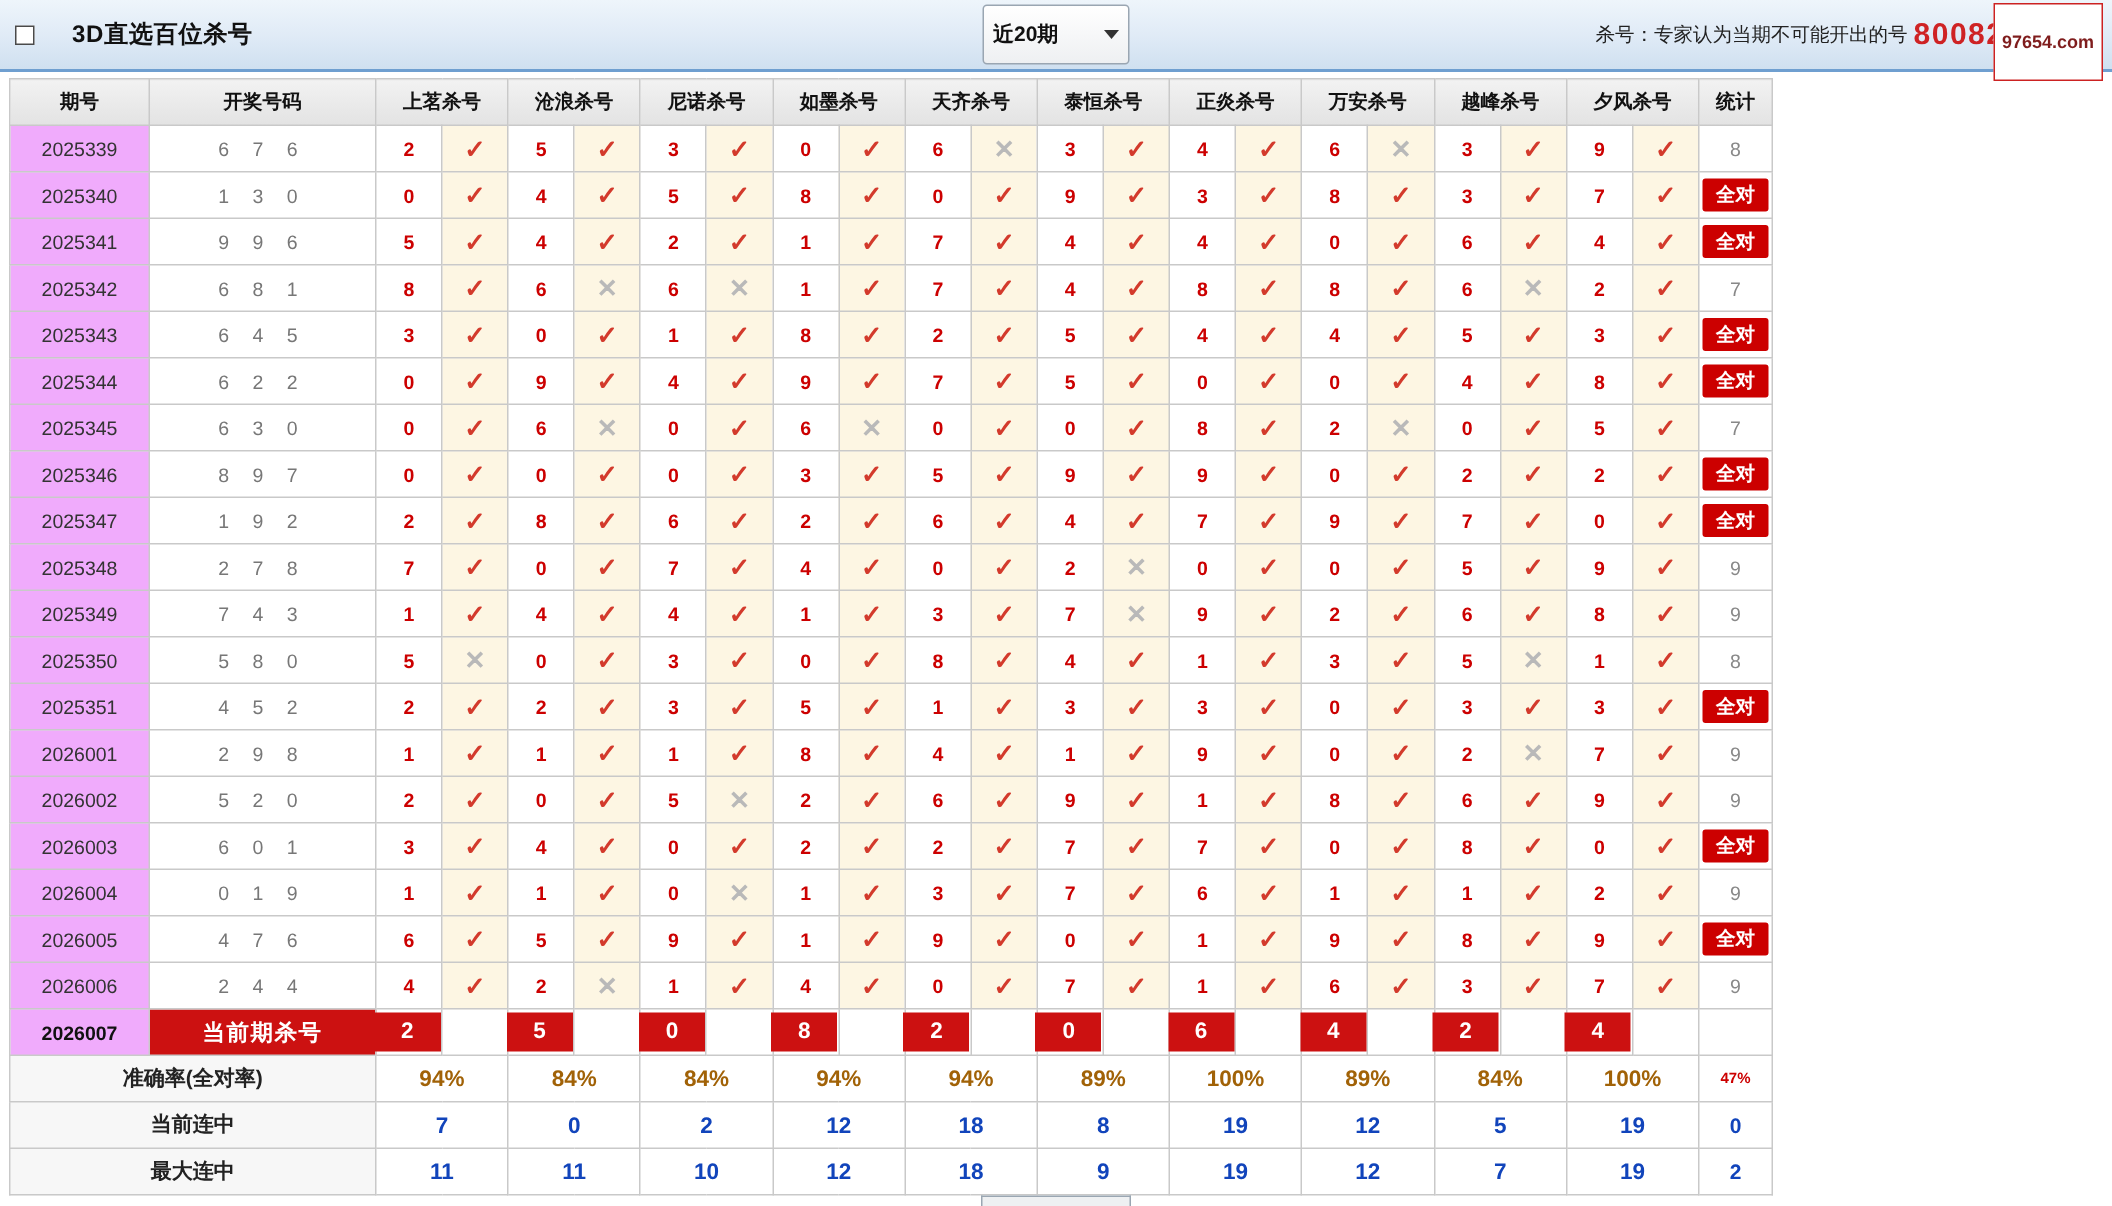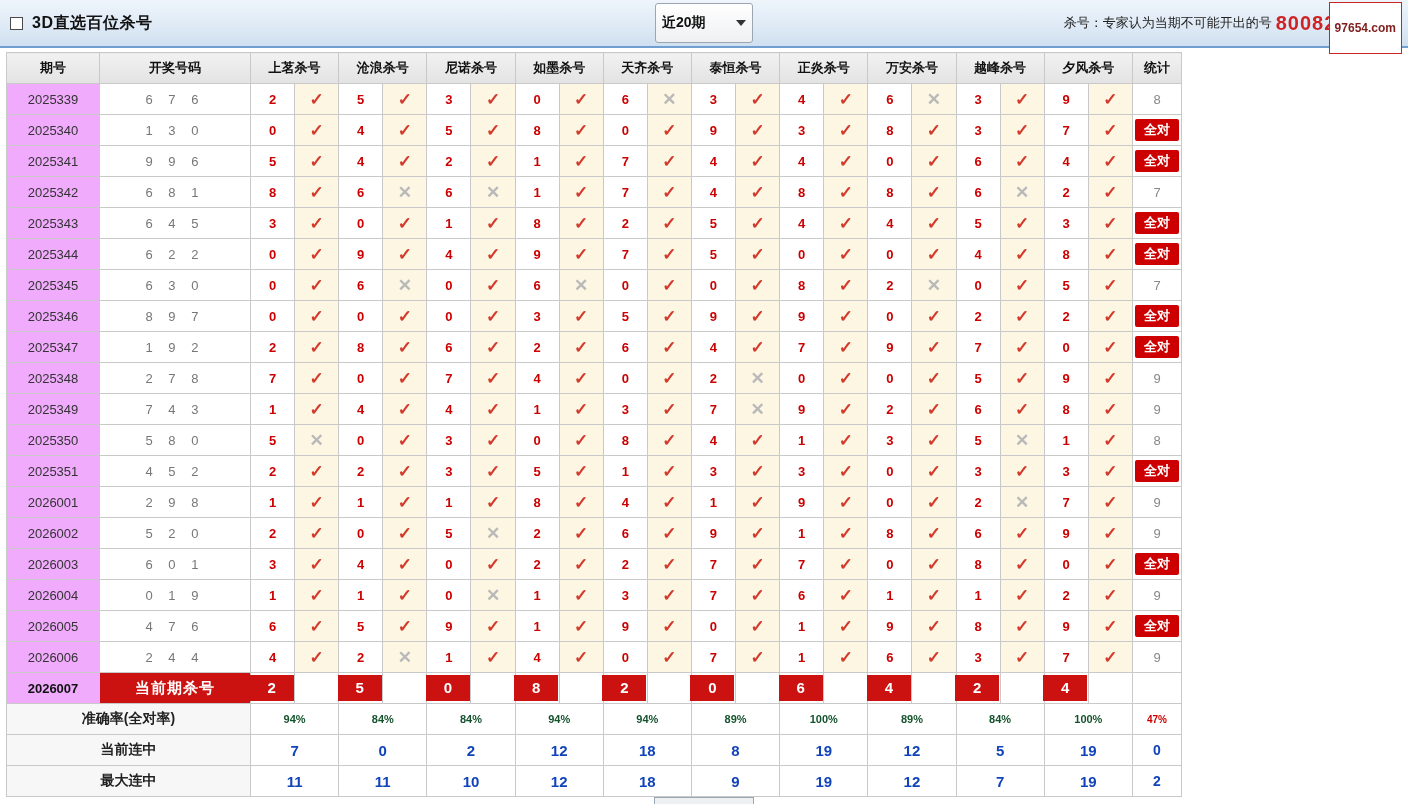--- a/index.html
+++ b/index.html
@@ -22,21 +22,21 @@
     border-bottom: 2px solid #6f9fd0;
     display: flex;
     align-items: center;
     position: relative;
     padding: 0 10px;
     box-sizing: border-box;
   }
   .topbar-left {
     display: flex;
     align-items: center;
-    gap: 9px;
+    gap: 25px;
     min-width: 260px;
   }
   .sq-icon {
     width: 11px; height: 11px;
     border: 1px solid #4a4a4a;
     background: #fff;
     display: inline-block;
   }
   .topbar-title {
     font-size: 16px;
@@ -199,23 +199,23 @@
   }
   tr.current td.blankmark { background:#ffffff; }
   
   tr.sum td.sumlabel {
     background: #f7f7f7;
     color: #222;
     font-weight: bold;
     font-size: 14px;
   }
   tr.sum td.val-red {
-    color: #14532d;
-    font-weight: bold;
-    font-size: 11px;
+    color: #a16207;
+    font-weight: bold;
+    font-size: 15px;
     background: #ffffff;
   }
   tr.sum td.val-blue {
     color: #1144bb;
     font-weight: bold;
     font-size: 15px;
     background: #ffffff;
   }
   tr.sum td.val-stat-red {
     color: #cc0000;

